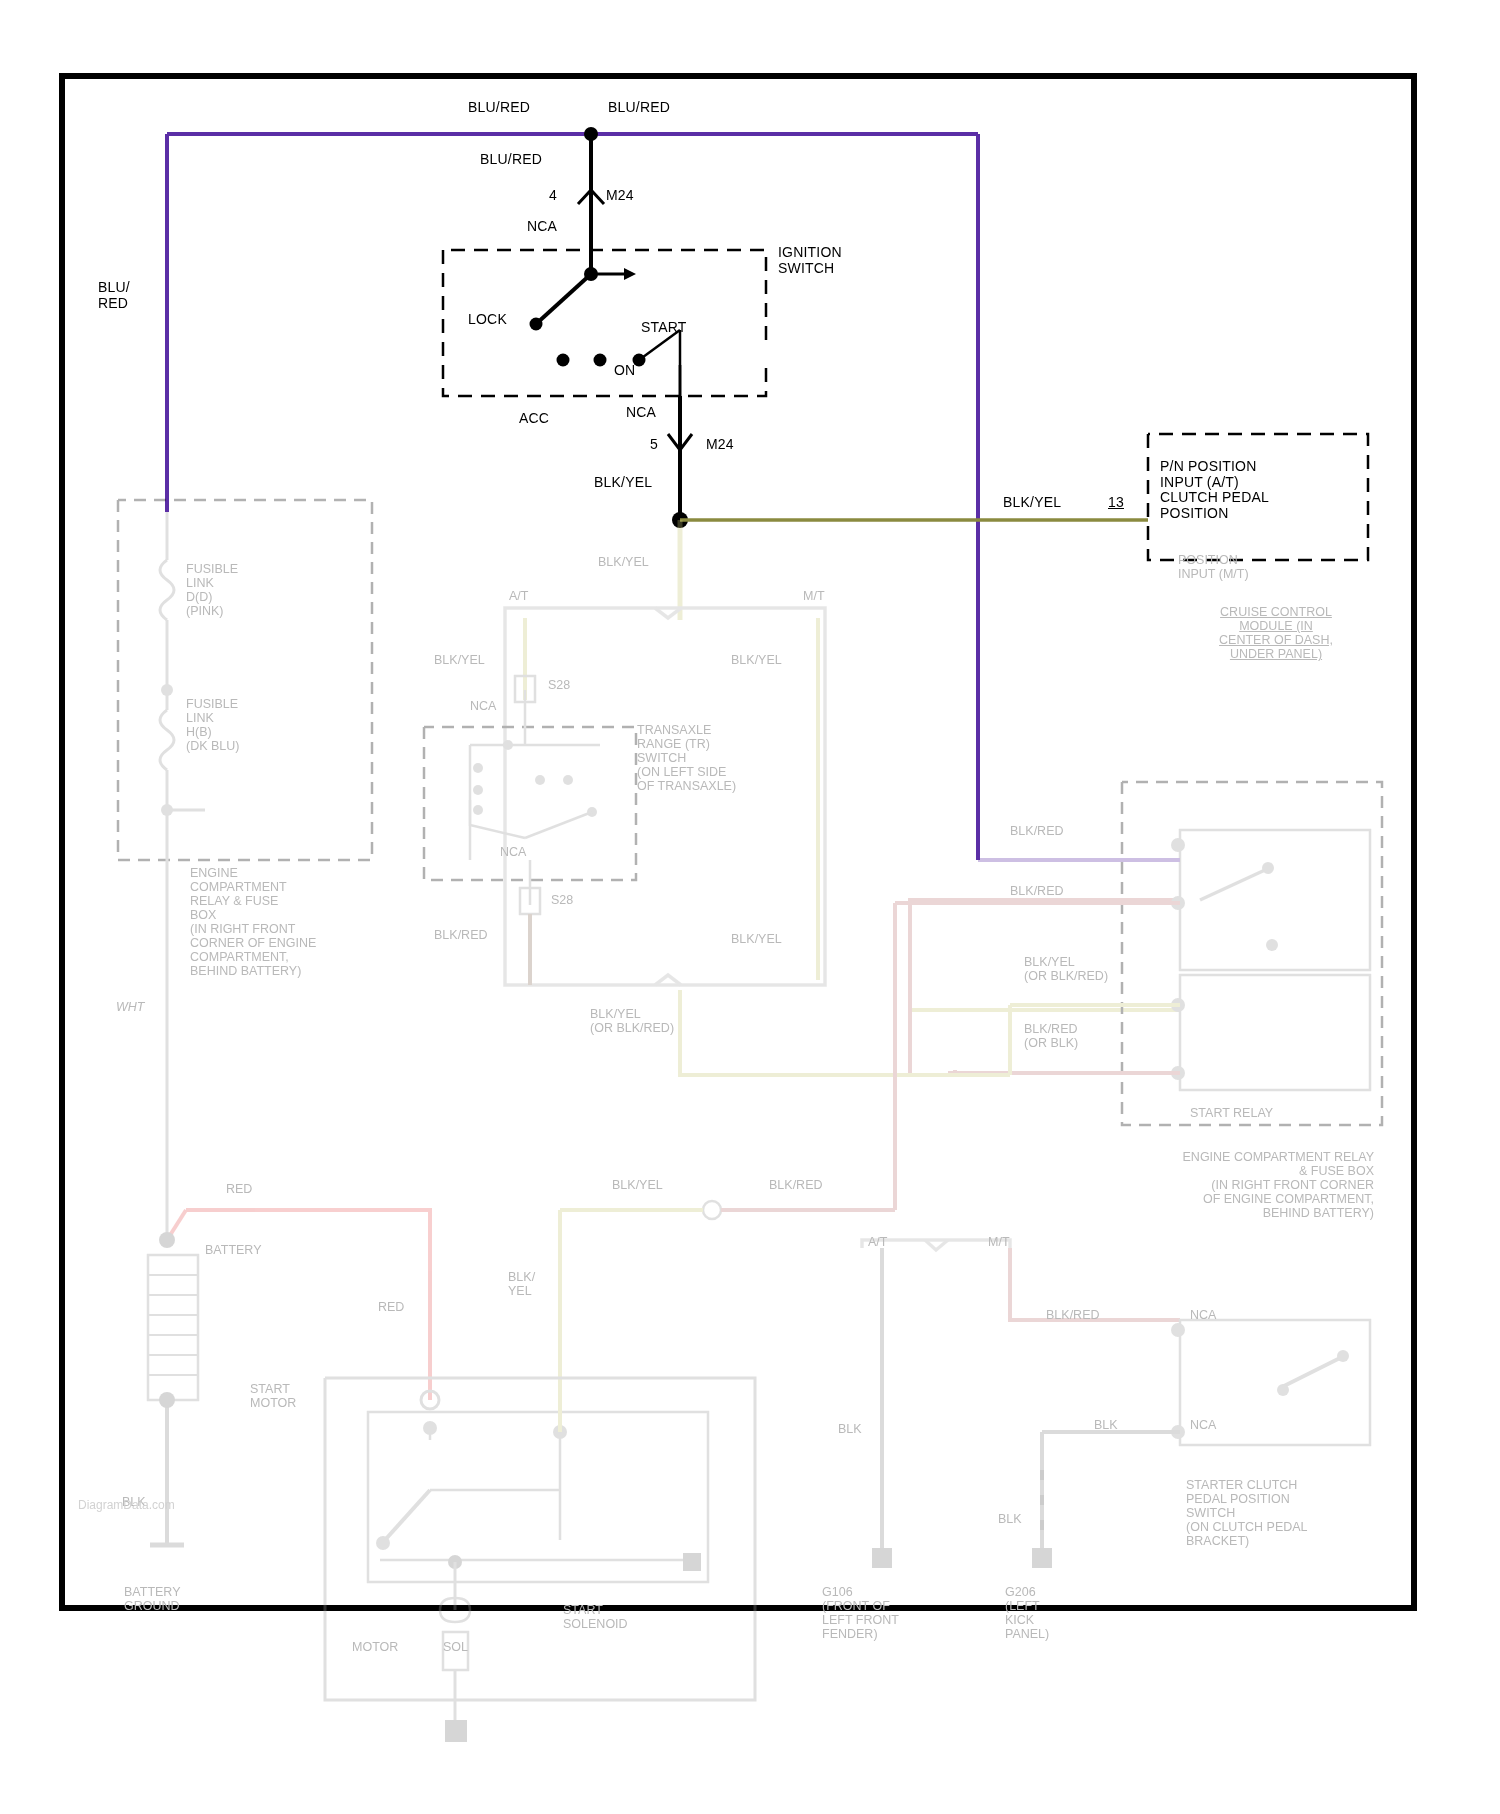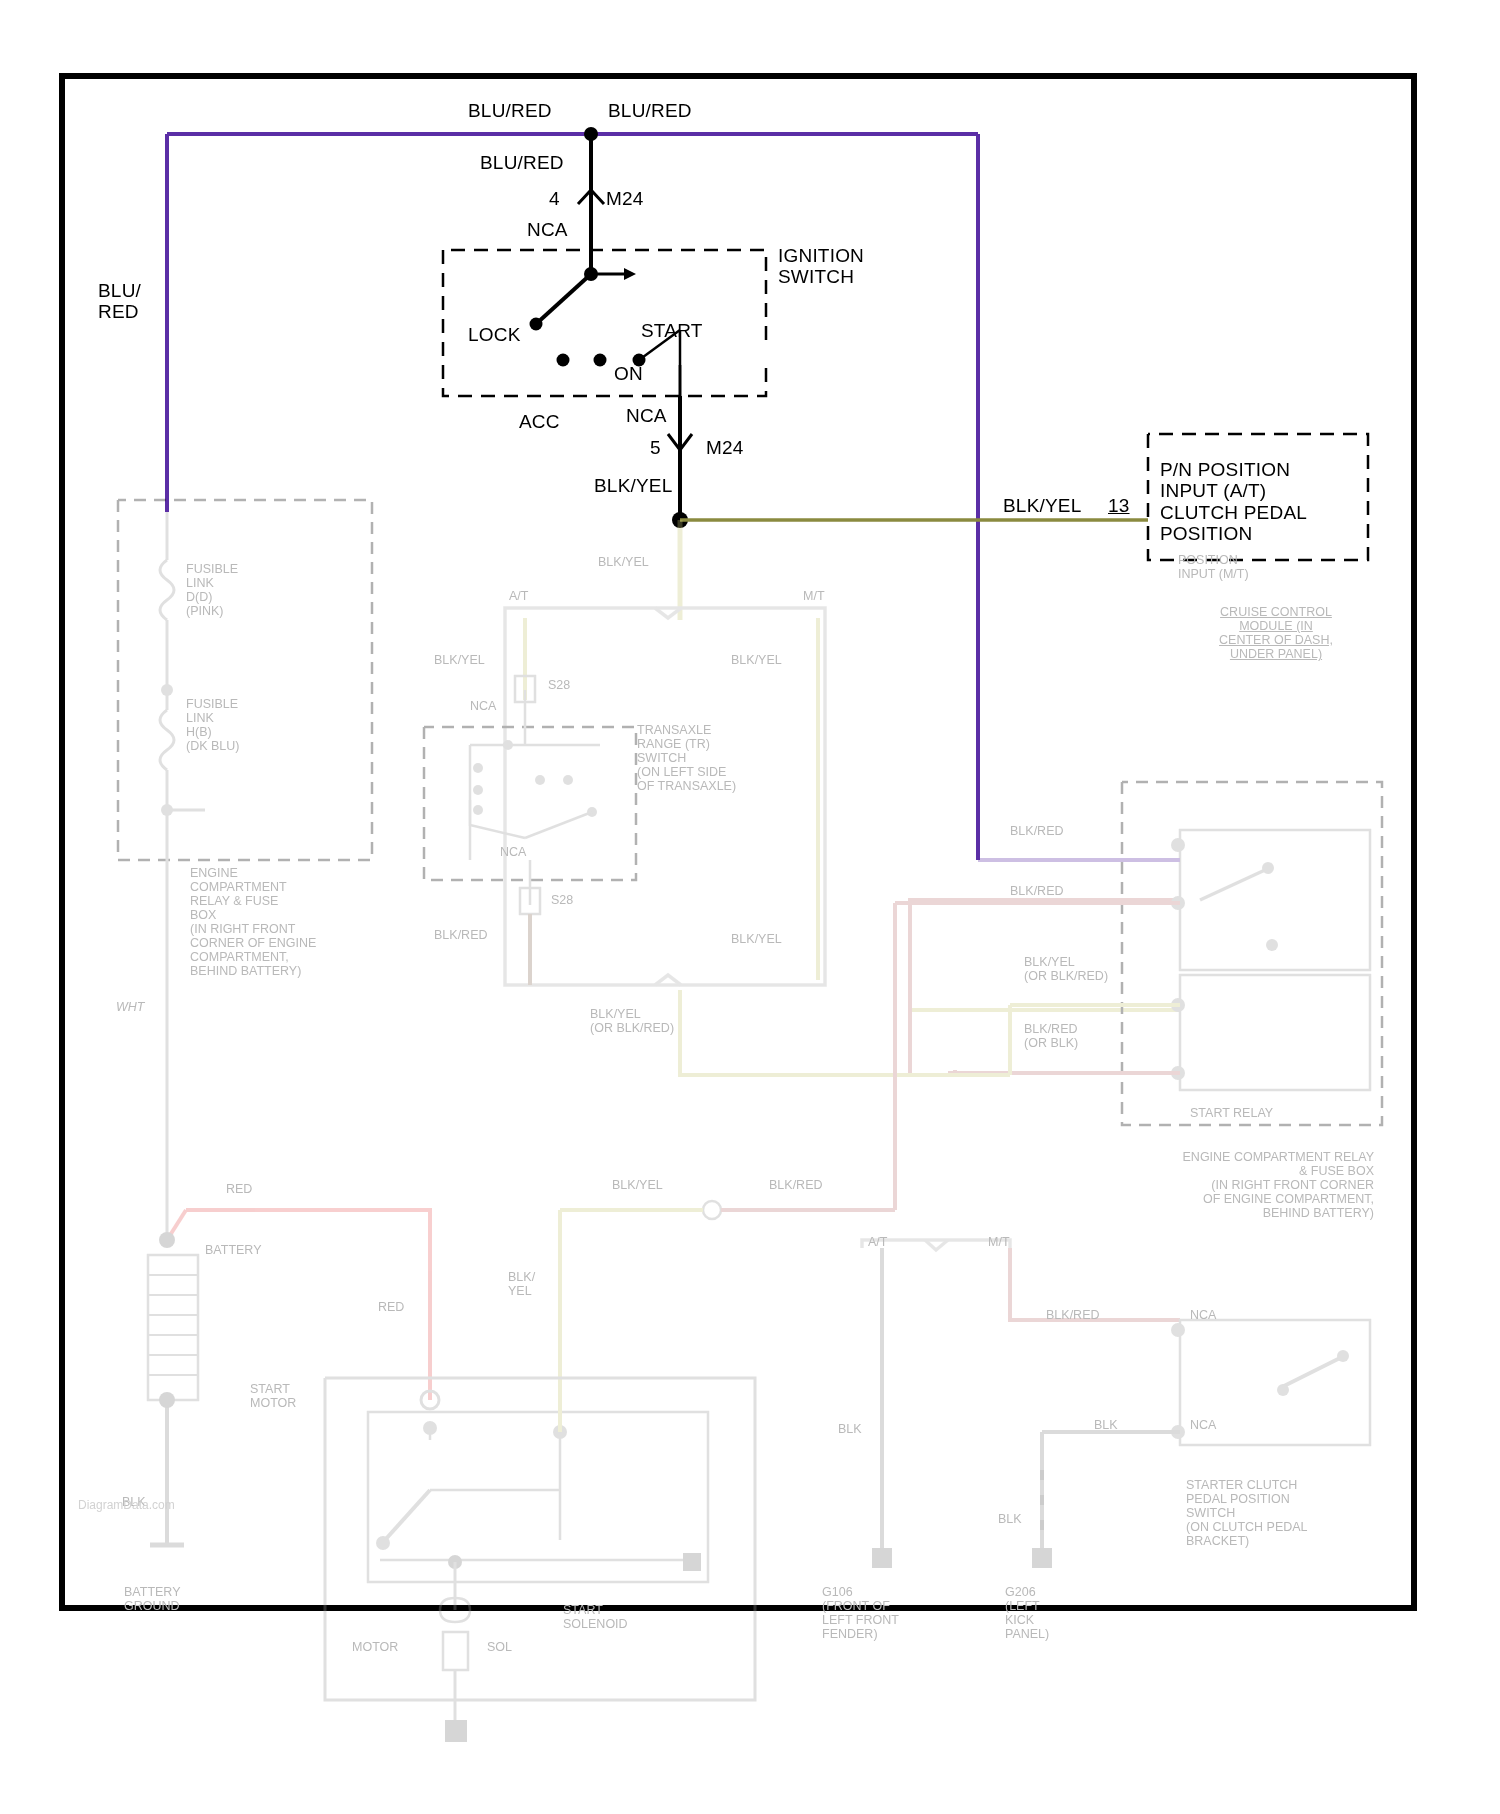--- a/index.html
+++ b/index.html
@@ -27,21 +27,21 @@
     height: 1814px;
   }
   .lbl {
     position: absolute;
     font-family: "Liberation Sans", sans-serif;
     color: #000;
     white-space: pre;
     line-height: 1.12;
   }
   .lbl.top {
-    font-size: 19px;
+    font-size: 14px;
     letter-spacing: 0.2px;
   }
   .lbl.faint {
     color: #b9b9b9;
     font-size: 12.5px;
   }
   .wm {
     position: absolute;
     left: 78px;
     top: 1498px;
@@ -245,21 +245,21 @@
   <div class="lbl top" style="left:98px; top:280px;">BLU/
 RED</div>
 
   <div class="lbl top" style="left:549px; top:188px;">4</div>
   <div class="lbl top" style="left:606px; top:188px;">M24</div>
   <div class="lbl top" style="left:527px; top:219px;">NCA</div>
 
   <div class="lbl top" style="left:778px; top:245px;">IGNITION
 SWITCH</div>
 
-  <div class="lbl top" style="left:468px; top:324px;">LOCK</div>
+  <div class="lbl top" style="left:468px; top:312px;">LOCK</div>
   <div class="lbl top" style="left:519px; top:363px;margin-top:48px;">ACC</div>
   <div class="lbl top" style="left:614px; top:363px;">ON</div>
   <div class="lbl top" style="left:641px; top:320px;">START</div>
 
   <div class="lbl top" style="left:626px; top:405px;">NCA</div>
   <div class="lbl top" style="left:650px; top:437px;">5</div>
   <div class="lbl top" style="left:706px; top:437px;">M24</div>
 
   <div class="lbl top" style="left:594px; top:475px;">BLK/YEL</div>
   <div class="lbl top" style="left:1003px; top:495px;">BLK/YEL</div>
@@ -337,21 +337,21 @@
   <div class="lbl faint" style="left:122px; top:1495px;">BLK</div>
   <div class="lbl faint" style="left:250px; top:1382px;">START
 MOTOR</div>
 
   <div class="lbl faint" style="left:612px; top:1178px;">BLK/YEL</div>
   <div class="lbl faint" style="left:769px; top:1178px;">BLK/RED</div>
   <div class="lbl faint" style="left:508px; top:1270px;">BLK/
 YEL</div>
 
   <div class="lbl faint" style="left:352px; top:1640px;">MOTOR</div>
-  <div class="lbl faint" style="left:443px; top:1640px;margin-left:44px;">SOL</div>
+  <div class="lbl faint" style="left:443px; top:1640px;">SOL</div>
   <div class="lbl faint" style="left:563px; top:1603px;">START
 SOLENOID</div>
 
   <div class="lbl faint" style="left:868px; top:1235px;">A/T</div>
   <div class="lbl faint" style="left:988px; top:1235px;">M/T</div>
   <div class="lbl faint" style="left:838px; top:1422px;">BLK</div>
   <div class="lbl faint" style="left:998px; top:1512px;">BLK</div>
   <div class="lbl faint" style="left:822px; top:1585px;">G106
 (FRONT OF
 LEFT FRONT

